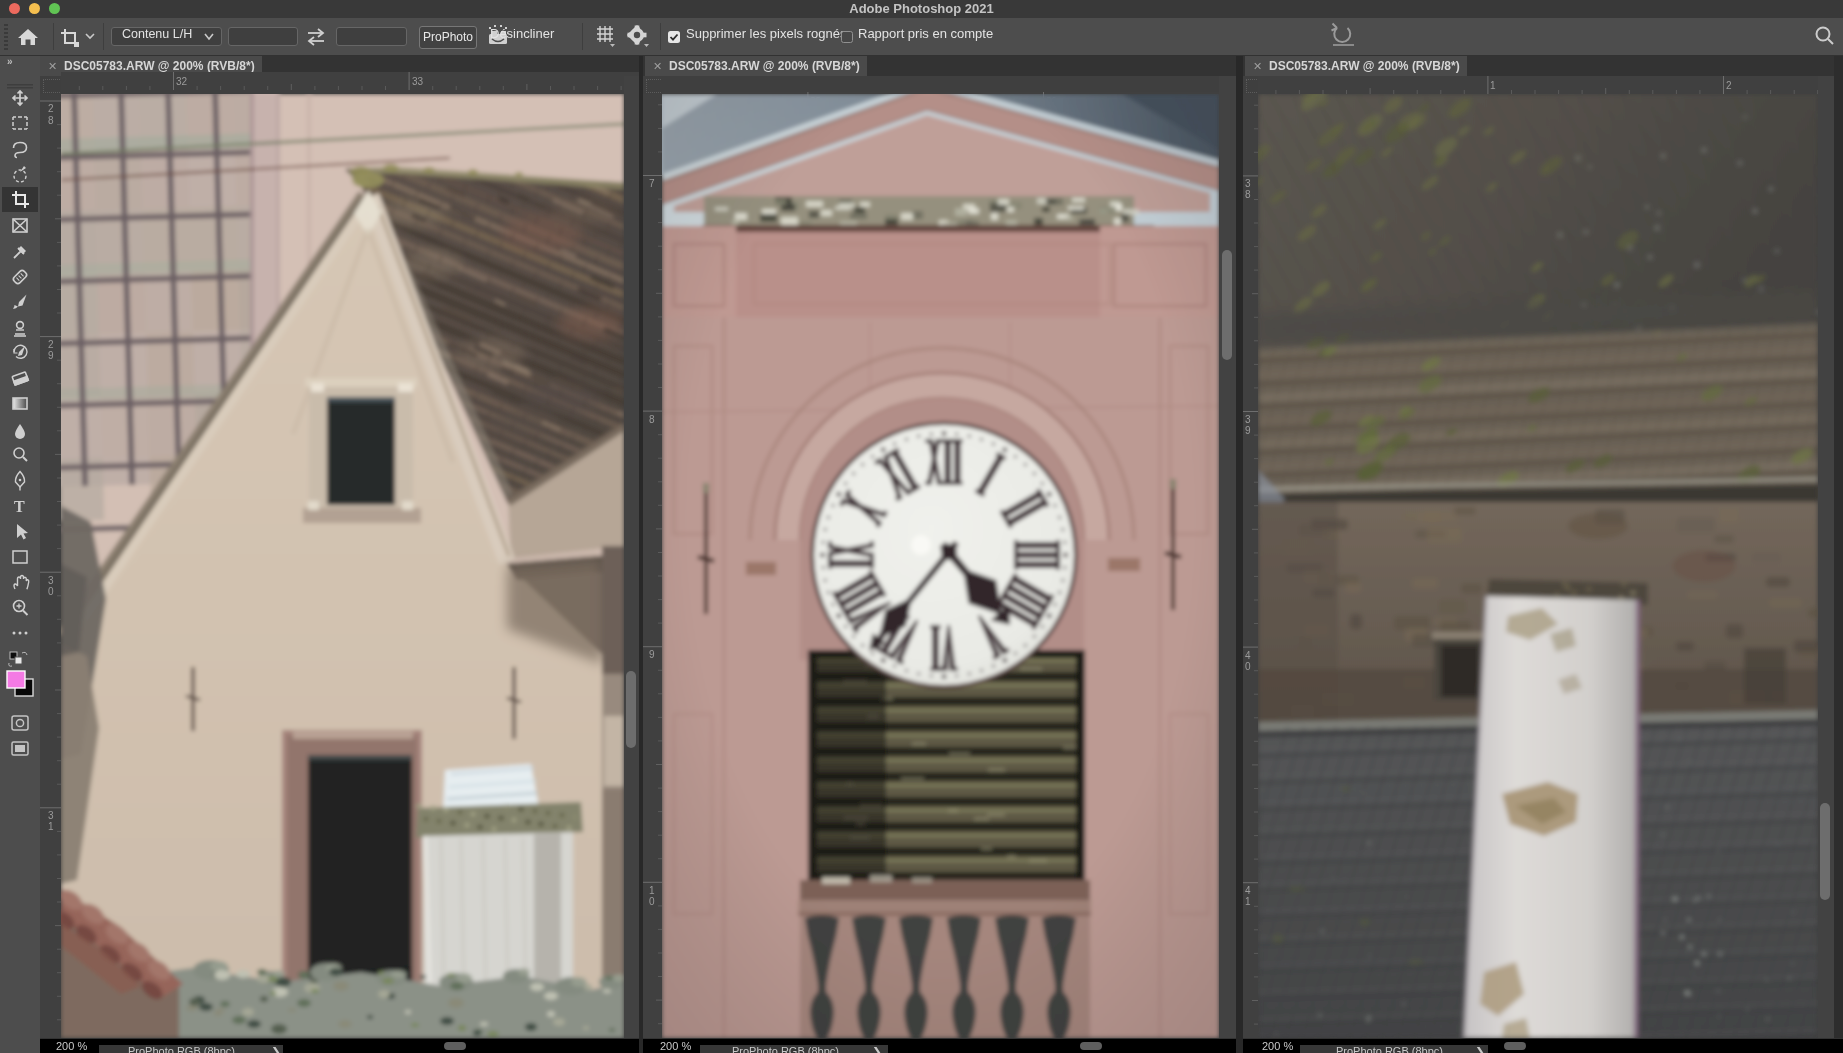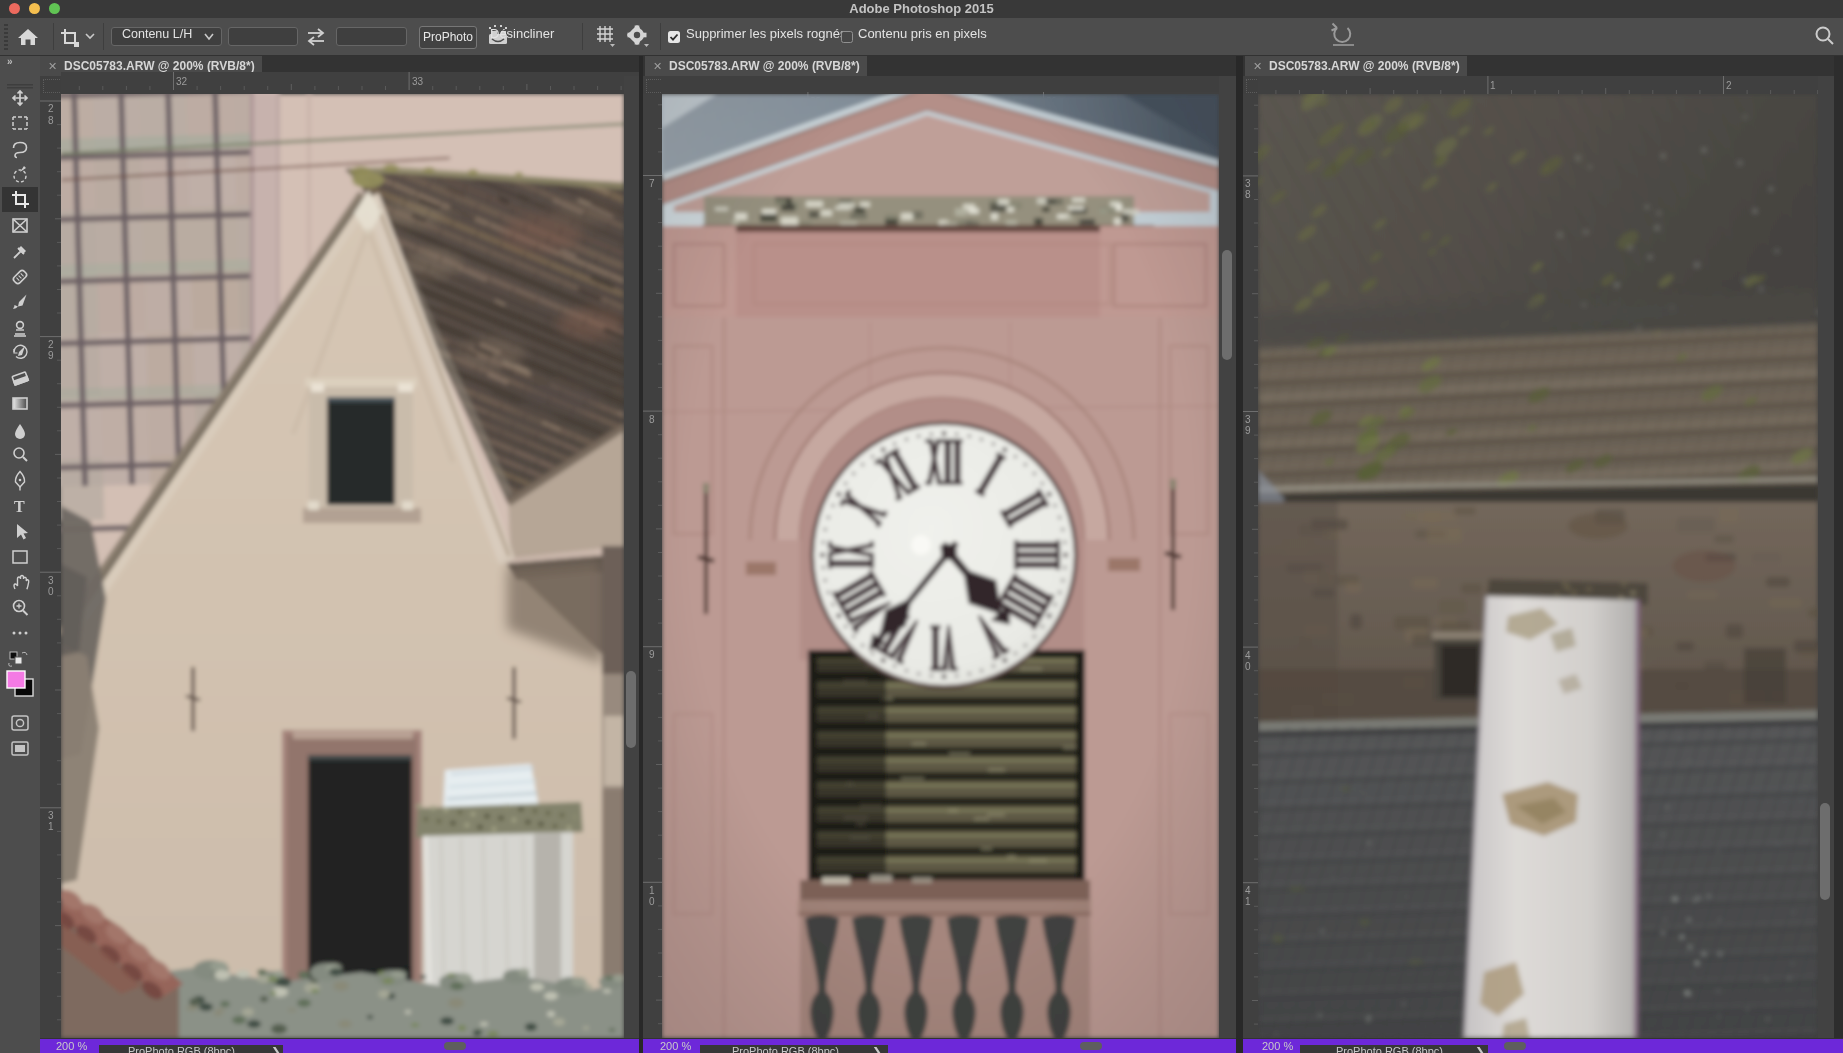--- a/index.html
+++ b/index.html
@@ -12,34 +12,34 @@
 .olabel{position:absolute;font-size:13px;color:#e3e3e3}
 #effacer{position:absolute;left:419px;top:8px;width:58px;height:23px;border:1px solid #777;border-radius:3px;background:#424242;color:#e8e8e8;font-size:12px;text-align:center;line-height:21px}
 .cb{position:absolute;top:13px;width:12px;height:12px;border-radius:2.5px}
 #toolbar{left:0;top:56px;width:40px;height:997px;background:#4d4d4d}
 .pane{position:absolute;top:56px;height:997px;background:#3f3f3f}
 .tabbar{position:absolute;left:0;top:0;height:20px;width:100%;background:#333}
 .tab{position:absolute;left:0;top:0;height:20px;background:#4a4a4a;color:#d6d6d6;font-size:12px;font-weight:700;line-height:20px}
 .tab .x{color:#9f9f9f;font-weight:400;font-size:11px}
 .corner{position:absolute;top:20px;background:#3f3f3f}
 .cornerin{position:absolute;border:1px dotted #5c5c5c}
-.statusbar{position:absolute;left:0;bottom:0;height:15px;width:100%;background:#6d28d9;border-top:1px solid #333;color:#c9c9c9;font-size:11px}
+.statusbar{position:absolute;left:0;bottom:0;height:15px;width:100%;background:#000000;border-top:1px solid #333;color:#c9c9c9;font-size:11px}
 .sfield{position:absolute;top:6px;height:14px;background:#373737;color:#c9c9c9}
 .hthumb{position:absolute;top:3px;height:8px;border-radius:4px;background:#5e5e5e}
 .vtrack{position:absolute;top:20px;background:#424242}
 .vthumb{position:absolute;border-radius:5px;background:#6d6d6d}
 .pborder{position:absolute;top:56px;width:4px;height:997px;background:#282828}
 svg{display:block}
 </style></head><body>
 
 <div class="abs" id="menubar">
   <div class="tl" style="left:9px;background:#ed6a5e"></div>
   <div class="tl" style="left:29px;background:#f5bf4f"></div>
   <div class="tl" style="left:49px;background:#61c454"></div>
-  <div id="mtitle">Adobe Photoshop 2015</div>
+  <div id="mtitle">Adobe Photoshop 2021</div>
 </div>
 
 <div class="abs" id="options">
   <svg class="abs" style="left:0;top:0" width="1843" height="38" viewBox="0 0 1843 38">
 
     <g fill="#3a3a3a">
       <rect x="4" y="6" width="4" height="2"></rect>
         <rect x="4" y="10" width="4" height="2"></rect>
         <rect x="4" y="14" width="4" height="2"></rect>
         <rect x="4" y="18" width="4" height="2"></rect>
@@ -116,21 +116,21 @@
   <div id="effacer">ProPhoto</div>
   <div class="olabel" style="left:490px;top:8px">Désincliner</div>
   <div class="osep" style="left:582px"></div>
   <div class="osep" style="left:660px"></div>
   <div class="cb" style="left:668px;background:#e6e6e6"></div>
   <svg class="abs" style="left:668px;top:13px" width="12" height="12">
       <path d="M2.5 6 L5 8.7 L9.5 3.5" stroke="#2d2d2d" stroke-width="1.8" fill="none"></path>
     </svg>
   <div class="olabel" style="left:686px;top:8px">Supprimer les pixels rognés</div>
   <div class="cb" style="left:841px;background:#474747;border:1.5px solid #909090"></div>
-  <div class="olabel" style="left:858px;top:8px">Contenu pris en pixels</div>
+  <div class="olabel" style="left:858px;top:8px">Rapport pris en compte</div>
 </div>
 
 <div class="abs" id="toolbar">
   <svg width="40" height="997" viewBox="0 56 40 997">
     <text x="7" y="65" font-size="10" fill="#bdbdbd" font-weight="700">»</text>
     <g fill="#3e3e3e">
       <rect x="7" y="84" width="26" height="1.5"></rect>
         <rect x="7" y="87" width="26" height="1.5"></rect>
     </g>
     <rect x="2" y="187" width="36" height="25" fill="#343434"></rect>

